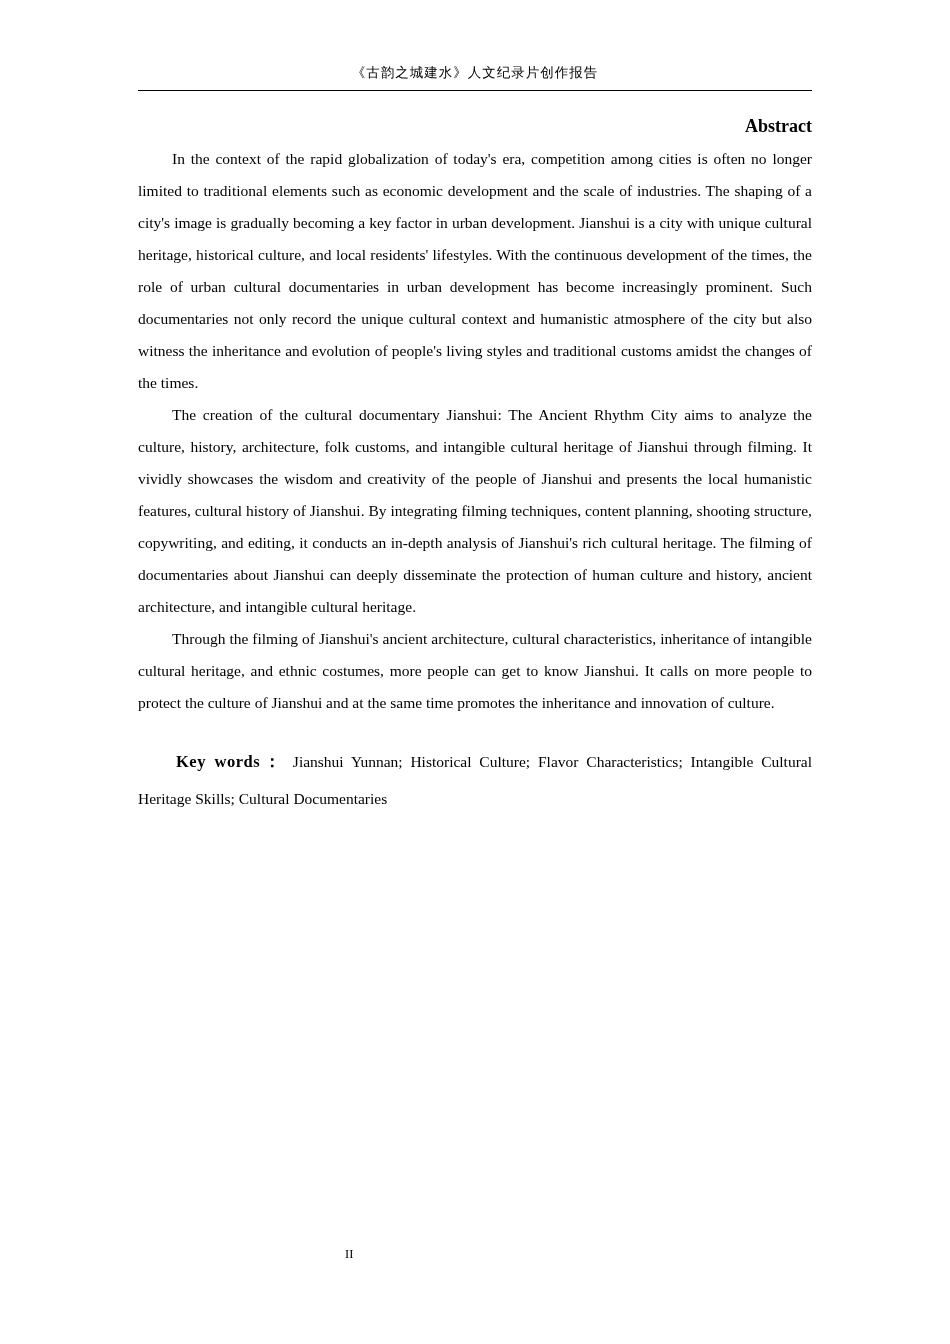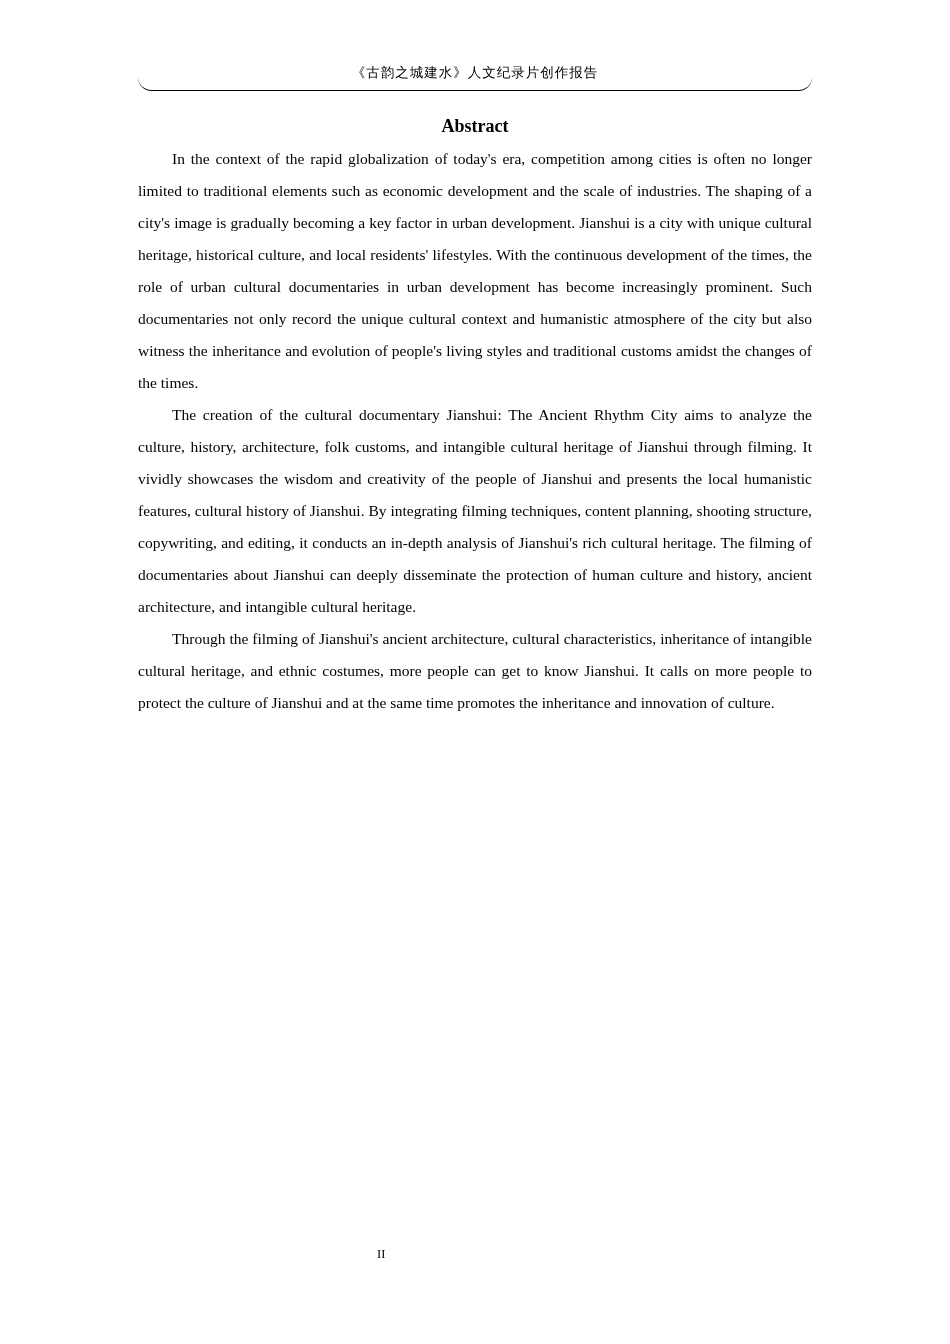--- a/index.html
+++ b/index.html
@@ -1,15 +1,15 @@
 <!DOCTYPE html>
 <html><head>
   <meta charset="utf-8">
   <style>
-    * { margin: 0; padding: 0; box-sizing: border-box; border-radius: 19px; }
+    * { margin: 0; padding: 0; box-sizing: border-box; }
     html, body { background: #ffffff; }
     body {
       width: 950px;
       height: 1344px;
       position: relative;
       overflow: hidden;
       font-family: "Liberation Serif", serif;
       color: #000000;
     }
     .page {
@@ -25,21 +25,21 @@
     }
     .running-head {
       text-align: center;
       font-size: 13.5px;
       letter-spacing: 1px;
       padding-bottom: 8px;
       border-bottom: 1.5px solid #000000;
       white-space: nowrap;
     }
     .abstract-title {
-      text-align: center;
+      text-align: right;
       font-weight: bold;
       font-size: 18px;
       margin-top: 25px;
       font-family: "Liberation Serif", serif;
     }
     .para {
       font-size: 15.5px;
       line-height: 32px;
       text-align: justify;
       text-indent: 34px;
@@ -54,37 +54,38 @@
       text-indent: 38px;
     }
     .kw-label {
       font-weight: bold;
       font-size: 16.5px;
       letter-spacing: 0.5px;
     }
     .page-number {
       position: absolute;
       top: 1247px;
-      left: 377px;
+      left: 345px;
       font-size: 12.5px;
     }
   </style>
 </head>
 <body>
 
 <div class="page">
   <div class="content">
 
     <div class="running-head">《古韵之城建水》人文纪录片创作报告</div>
 
     <div class="abstract-title">Abstract</div>
 
     <p class="para">In the context of the rapid globalization of today's era, competition among cities is often no longer limited to traditional elements such as economic development and the scale of industries. The shaping of a city's image is gradually becoming a key factor in urban development. Jianshui is a city with unique cultural heritage, historical culture, and local residents' lifestyles. With the continuous development of the times, the role of urban cultural documentaries in urban development has become increasingly prominent. Such documentaries not only record the unique cultural context and humanistic atmosphere of the city but also witness the inheritance and evolution of people's living styles and traditional customs amidst the changes of the times.</p>
 
     <p class="para">The creation of the cultural documentary Jianshui: The Ancient Rhythm City aims to analyze the culture, history, architecture, folk customs, and intangible cultural heritage of Jianshui through filming. It vividly showcases the wisdom and creativity of the people of Jianshui and presents the local humanistic features, cultural history of Jianshui. By integrating filming techniques, content planning, shooting structure, copywriting, and editing, it conducts an in-depth analysis of Jianshui's rich cultural heritage. The filming of documentaries about Jianshui can deeply disseminate the protection of human culture and history, ancient architecture, and intangible cultural heritage.</p>
 
     <p class="para">Through the filming of Jianshui's ancient architecture, cultural characteristics, inheritance of intangible cultural heritage, and ethnic costumes, more people can get to know Jianshui. It calls on more people to protect the culture of Jianshui and at the same time promotes the inheritance and innovation of culture.</p>
 
+    <p class="keywords"><span class="kw-label">Key words：</span> <span>Jianshui Yunnan; Historical Culture; Flavor Characteristics; Intangible Cultural Heritage Skills; Cultural Documentaries</span></p>
 
   </div>
 
   <div class="page-number">II</div>
 </div>
 
 </body></html>

